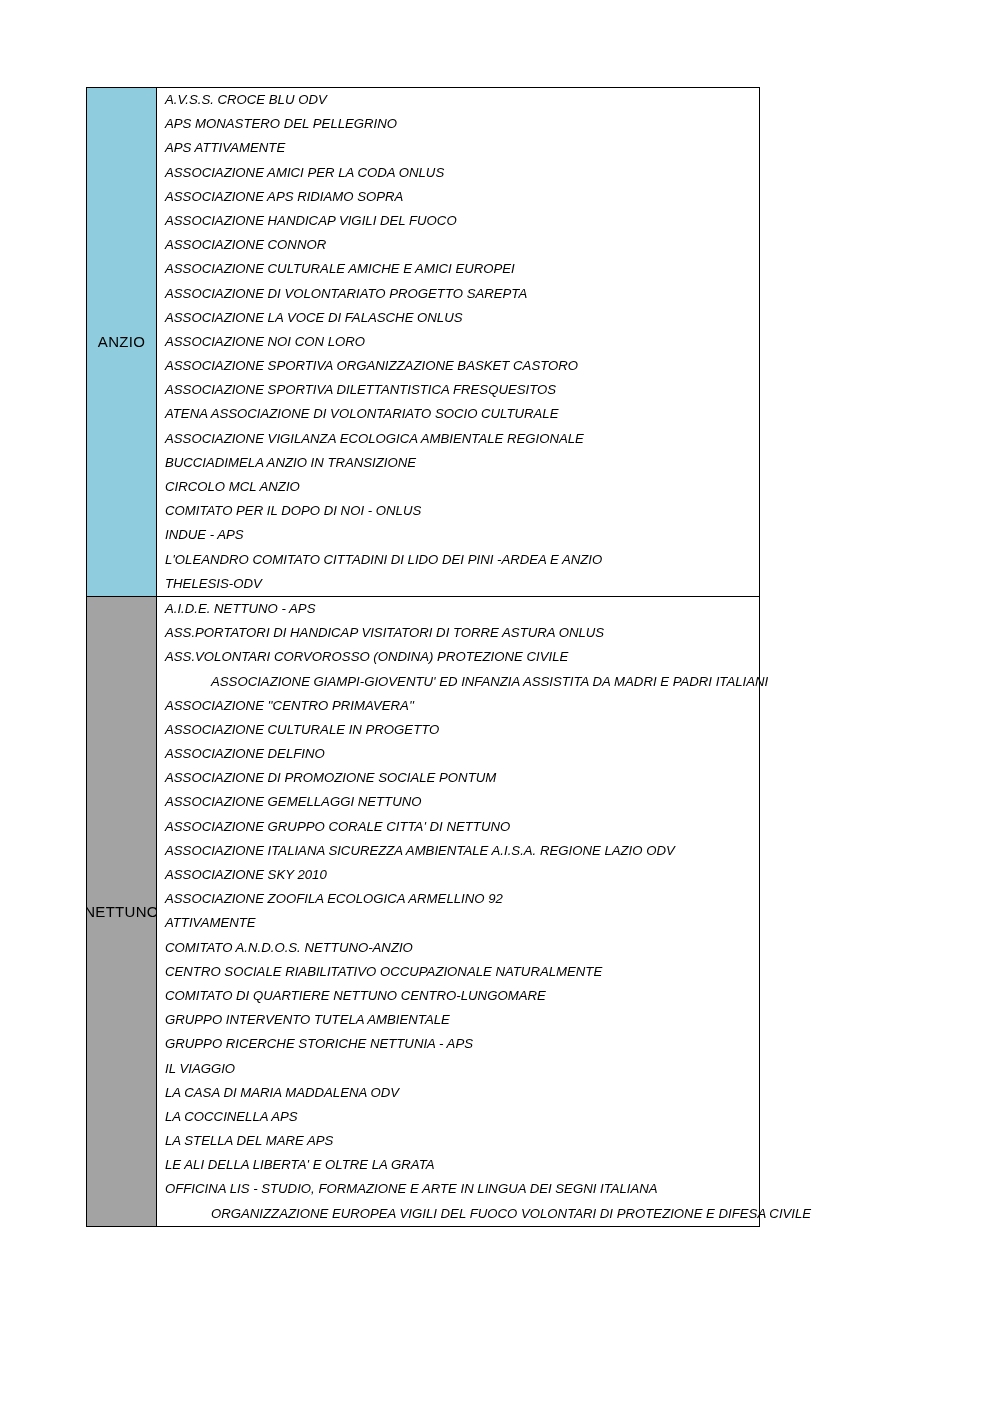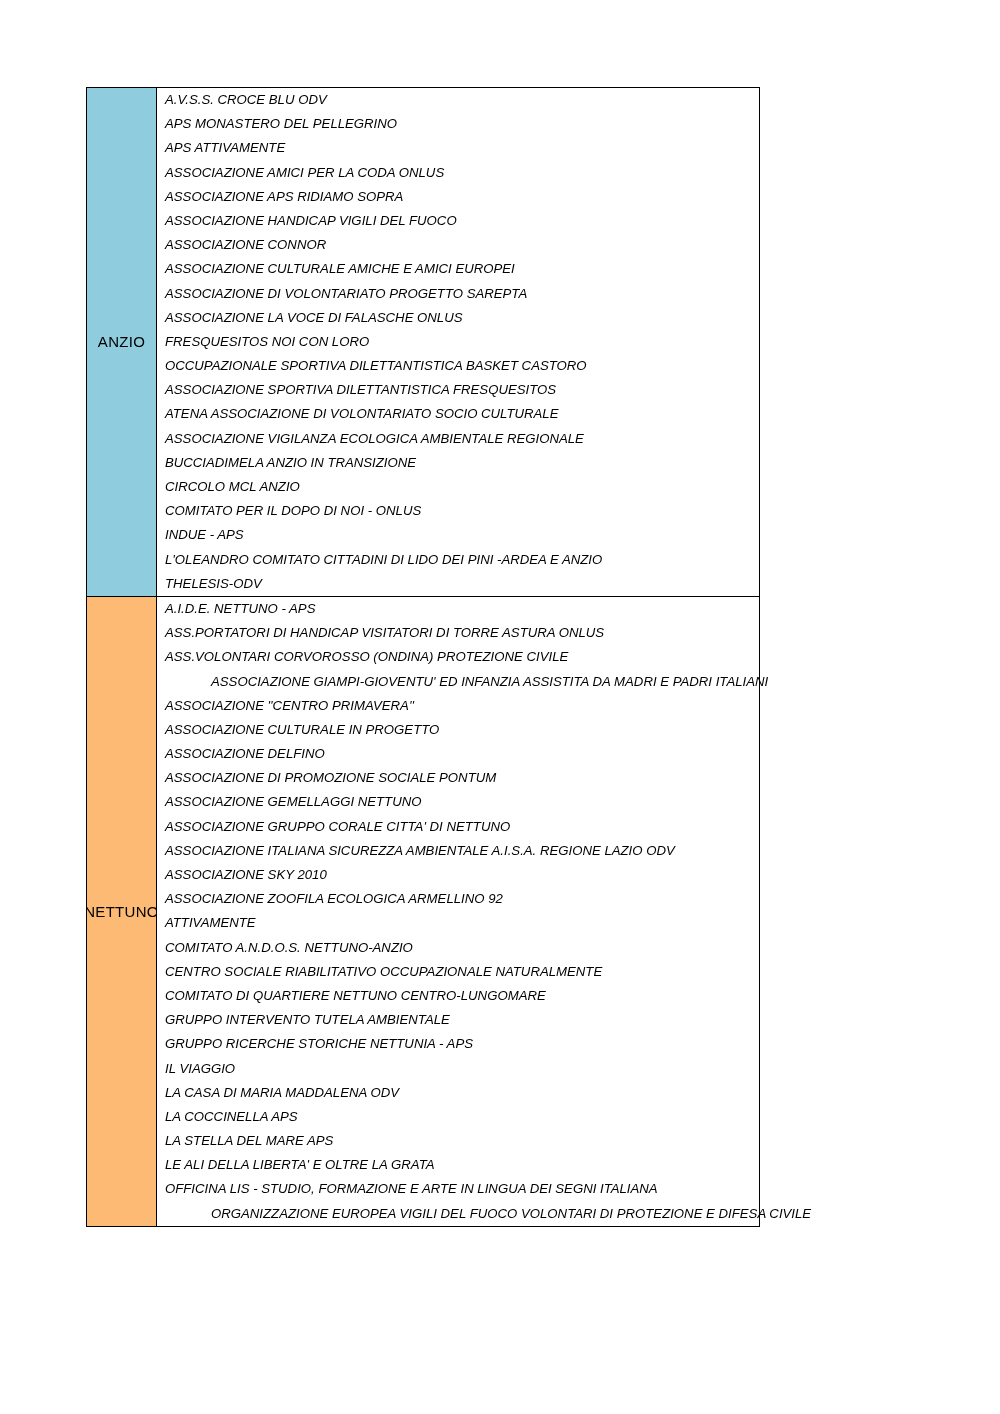--- a/index.html
+++ b/index.html
@@ -88,35 +88,35 @@
         <div class="row">A.V.S.S. CROCE BLU ODV</div>
         <div class="row">APS MONASTERO DEL PELLEGRINO</div>
         <div class="row">APS ATTIVAMENTE</div>
         <div class="row">ASSOCIAZIONE AMICI PER LA CODA ONLUS</div>
         <div class="row">ASSOCIAZIONE APS RIDIAMO SOPRA</div>
         <div class="row">ASSOCIAZIONE HANDICAP VIGILI DEL FUOCO</div>
         <div class="row">ASSOCIAZIONE CONNOR</div>
         <div class="row">ASSOCIAZIONE CULTURALE AMICHE E AMICI EUROPEI</div>
         <div class="row">ASSOCIAZIONE DI VOLONTARIATO  PROGETTO SAREPTA</div>
         <div class="row">ASSOCIAZIONE LA VOCE DI FALASCHE ONLUS</div>
-        <div class="row">FRESQUESITOS NOI CON LORO</div>
-        <div class="row">OCCUPAZIONALE SPORTIVA DILETTANTISTICA BASKET CASTORO</div>
+        <div class="row">ASSOCIAZIONE NOI CON LORO</div>
+        <div class="row">ASSOCIAZIONE SPORTIVA ORGANIZZAZIONE BASKET CASTORO</div>
         <div class="row">ASSOCIAZIONE SPORTIVA DILETTANTISTICA FRESQUESITOS</div>
         <div class="row">ATENA ASSOCIAZIONE DI VOLONTARIATO SOCIO CULTURALE</div>
         <div class="row">ASSOCIAZIONE VIGILANZA ECOLOGICA AMBIENTALE REGIONALE</div>
         <div class="row">BUCCIADIMELA ANZIO IN TRANSIZIONE</div>
         <div class="row">CIRCOLO MCL ANZIO</div>
         <div class="row">COMITATO PER IL  DOPO DI NOI  - ONLUS</div>
         <div class="row">INDUE - APS</div>
         <div class="row">L'OLEANDRO COMITATO CITTADINI DI LIDO DEI PINI -ARDEA E ANZIO</div>
         <div class="row">THELESIS-ODV</div>
       </div>
     </div>
     <div class="group">
-      <div class="group-label" style="background: #fdba74;">NETTUNO</div>
+      <div class="group-label" style="background: #a3a3a3;">NETTUNO</div>
       <div class="group-rows">
         <div class="row">A.I.D.E. NETTUNO - APS</div>
         <div class="row">ASS.PORTATORI DI HANDICAP VISITATORI DI TORRE ASTURA ONLUS</div>
         <div class="row">ASS.VOLONTARI CORVOROSSO (ONDINA) PROTEZIONE CIVILE</div>
         <div class="row overflow">ASSOCIAZIONE  GIAMPI-GIOVENTU' ED INFANZIA ASSISTITA DA MADRI E PADRI ITALIANI</div>
         <div class="row">ASSOCIAZIONE ''CENTRO PRIMAVERA''</div>
         <div class="row">ASSOCIAZIONE CULTURALE IN PROGETTO</div>
         <div class="row">ASSOCIAZIONE DELFINO</div>
         <div class="row">ASSOCIAZIONE DI PROMOZIONE SOCIALE PONTUM</div>
         <div class="row">ASSOCIAZIONE GEMELLAGGI NETTUNO</div>

